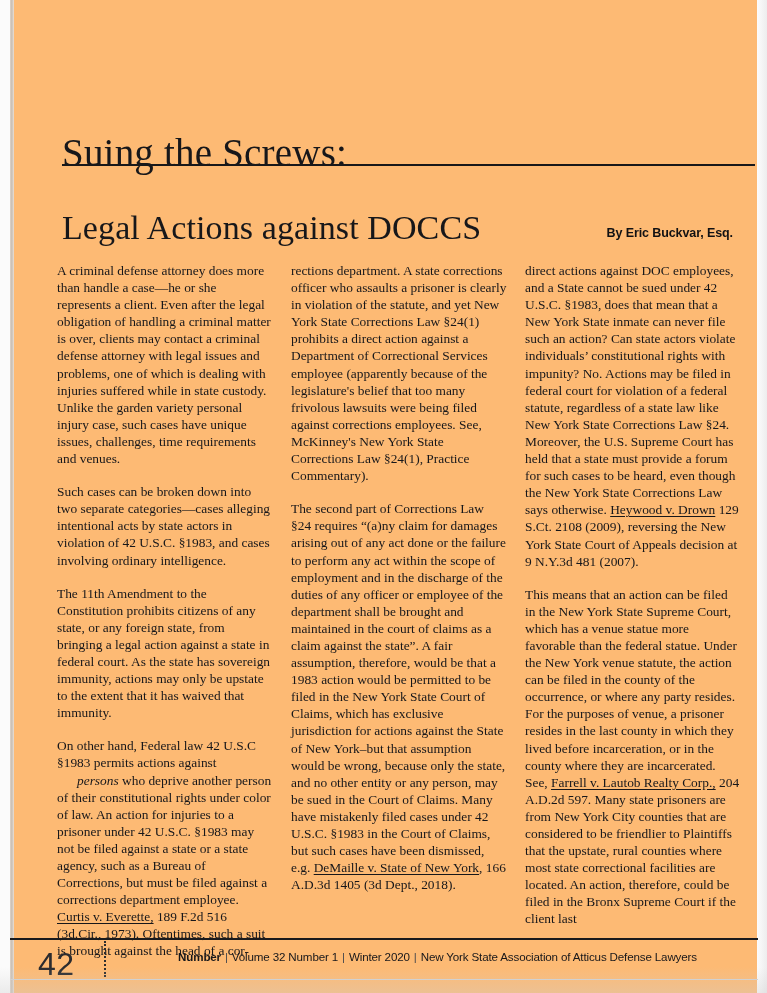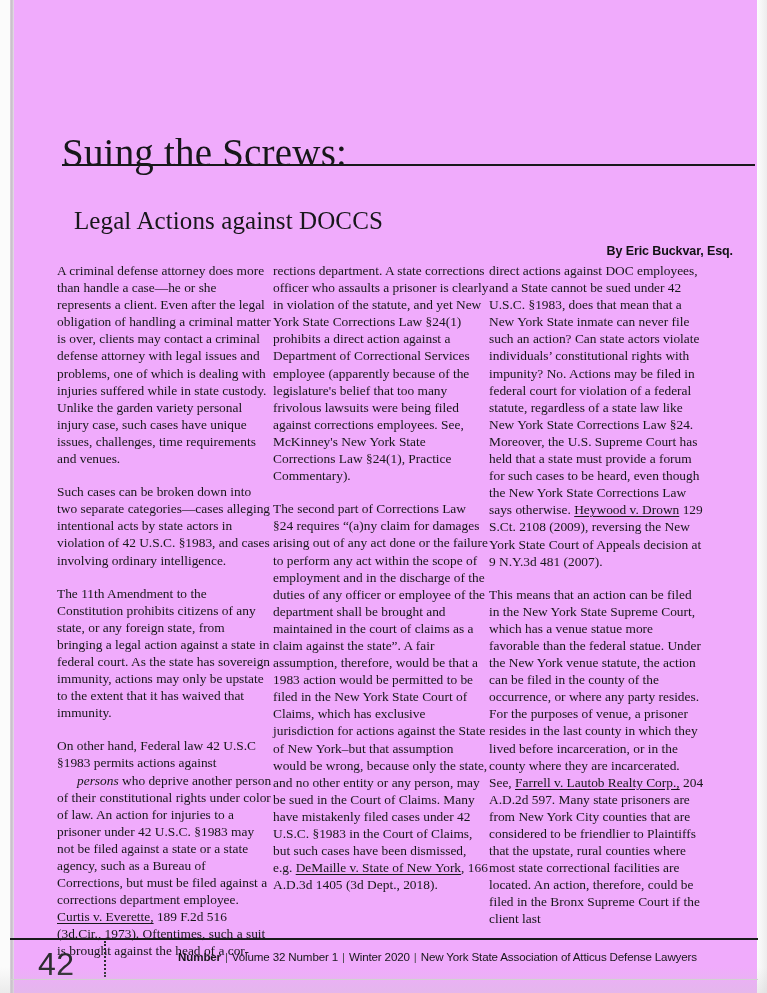--- a/index.html
+++ b/index.html
@@ -4,21 +4,21 @@
 <style>
   html, body {
     margin: 0;
     padding: 0;
     background: #ffffff;
   }
   .page {
     position: relative;
     width: 767px;
     height: 993px;
-    background: #f0abfc;
+    background: #fdba74;
     overflow: hidden;
     font-family: "Liberation Serif", serif;
     color: #17171a;
   }
   
   .scan-edge-left {
     position: absolute;
     left: 10px; top: 0;
     width: 4px; height: 993px;
     background: linear-gradient(to right, #d9d9d9, #bfbfbf 45%, #e6e6e6);
@@ -60,46 +60,46 @@
     left: 62px;
     top: 164px;
     width: 693px;
     height: 2px;
     background: #18181a;
   }
   .subtitle {
     position: absolute;
     left: 62px;
     top: 184px;
-    font-size: 25px;
+    font-size: 34px;
     line-height: 32px;
     font-weight: 400;
     letter-spacing: .1px;
     white-space: nowrap;
-    margin-left: 12px;
   }
   .byline {
     position: absolute;
     right: 34px;
-    top: 244px;
+    top: 226px;
     font-family: "Liberation Sans", sans-serif;
     font-size: 12.5px;
     font-weight: bold;
     letter-spacing: -0.1px;
     color: #111113;
   }
 
   
   .columns {
     position: absolute;
     left: 57px;
     top: 262px;
     width: 684px;
     height: 660px;
     display: flex;
+    gap: 18px;
   }
   .col {
     width: 216px;
     font-size: 13.4px;
     line-height: 17.1px;
     text-align: left;
     hyphens: none;
   }
   .col p {
     margin: 0 0 16px 0;

